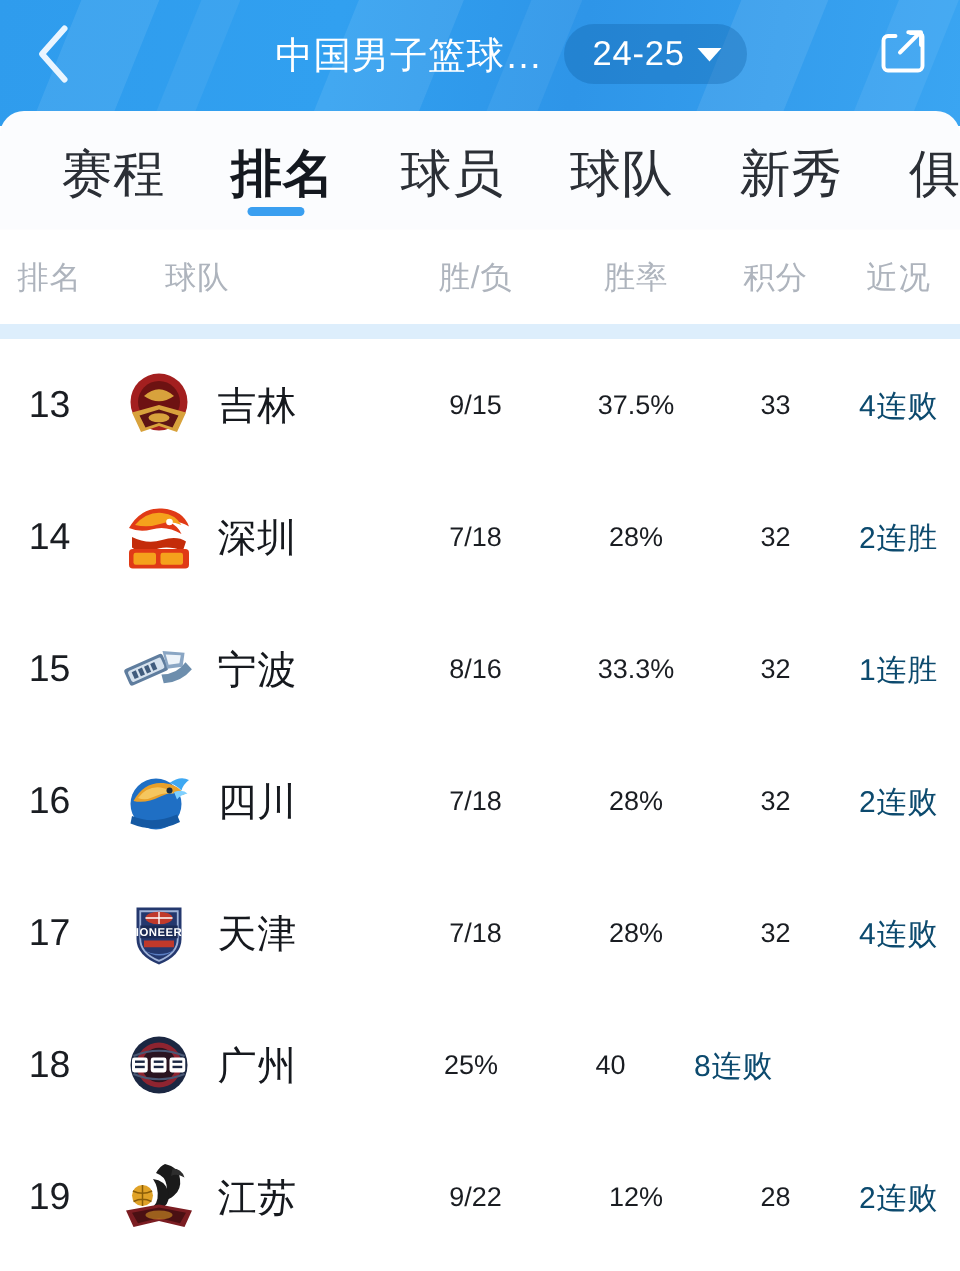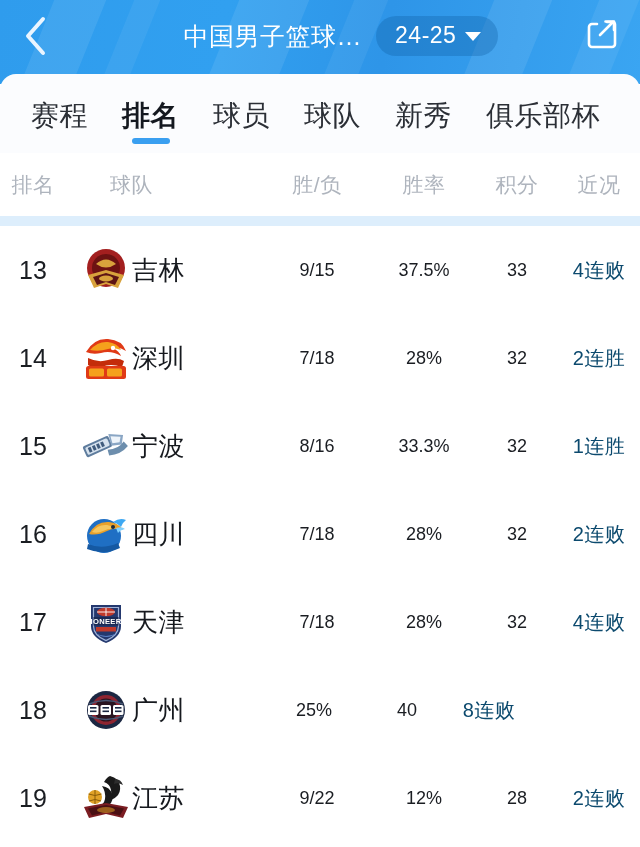--- a/index.html
+++ b/index.html
@@ -126,24 +126,25 @@
     flex: 0 0 auto;
     padding: 0 17px;
     height: 100%;
     display: flex;
     align-items: center;
     justify-content: center;
     cursor: pointer;
     white-space: nowrap;
   }
   .tab .tab-label {
-    font-size: 28px;
+    font-size: 34px;
     color: #2b2f36;
     letter-spacing: 0.5px;
     padding-top: 4px;
+    margin-left: 10px;
   }
   .tab.active .tab-label {
     font-weight: bold;
     color: #14181f;
   }
   .tab .underline {
     position: absolute;
     bottom: 9px;
     left: 50%;
     transform: translateX(-50%);
@@ -192,20 +193,21 @@
     background: #ffffff;
     box-sizing: border-box;
   }
   .row .rank {
     font-size: 25px;
     color: #1a1d22;
   }
   .team-cell {
     display: flex;
     align-items: center;
+    gap: 13px;
     padding-left: 14px;
     box-sizing: border-box;
   }
   .team-name {
     font-size: 26px;
     color: #16191e;
     letter-spacing: 0.5px;
   }
   .stat {
     font-size: 18px;

